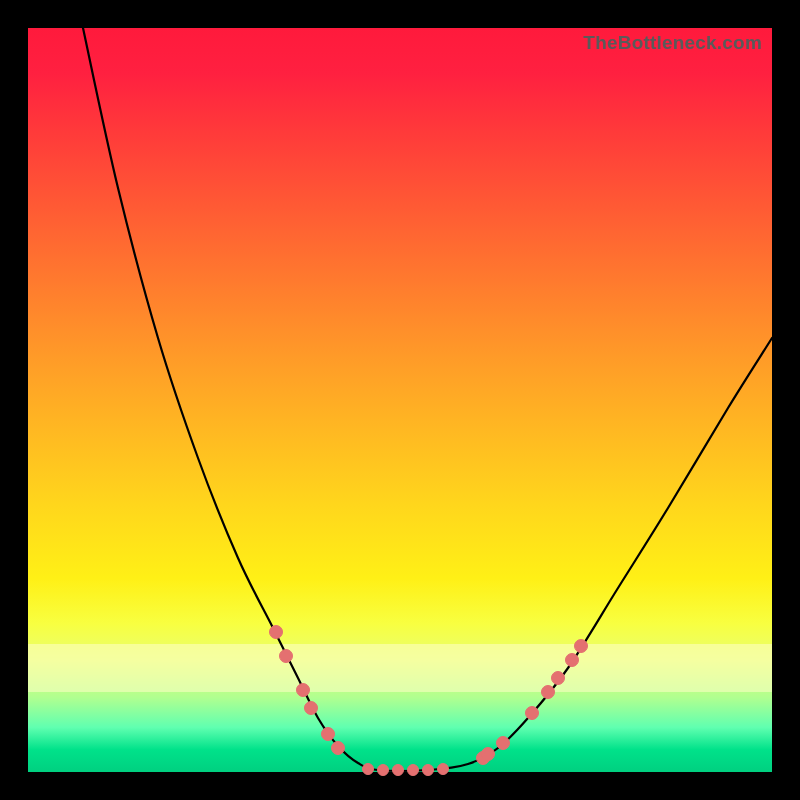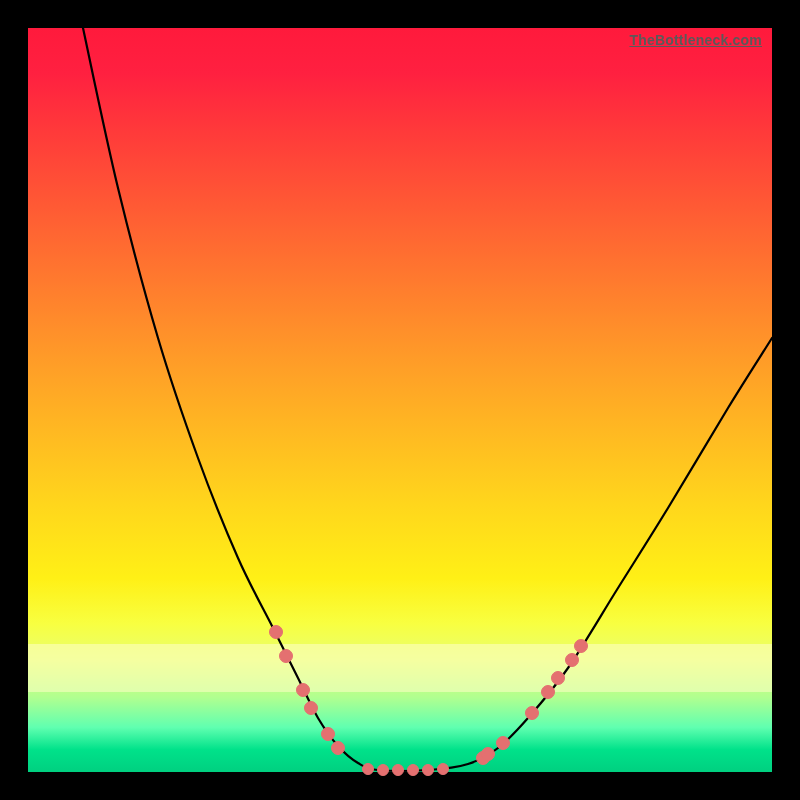--- a/index.html
+++ b/index.html
@@ -47,25 +47,24 @@
     right: 0;
     bottom: 80px;
     height: 48px;
     background: rgba(255,255,200,0.55);
   }
   .watermark {
     position: absolute;
     top: 4px;
     right: 10px;
     color: #5a5a5a;
-    font-size: 14px;
+    font-size: 19px;
     font-weight: 600;
     letter-spacing: 0.2px;
     user-select: none;
-    text-decoration: underline;
   }
   svg.curve {
     position: absolute;
     left: 0;
     top: 0;
     width: 744px;
     height: 744px;
     overflow: visible;
   }
   .curve-path {

